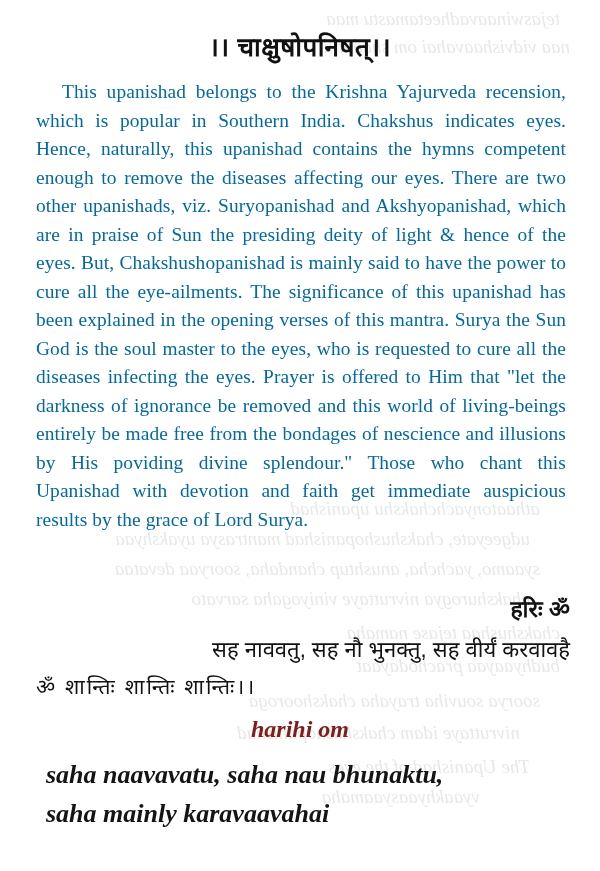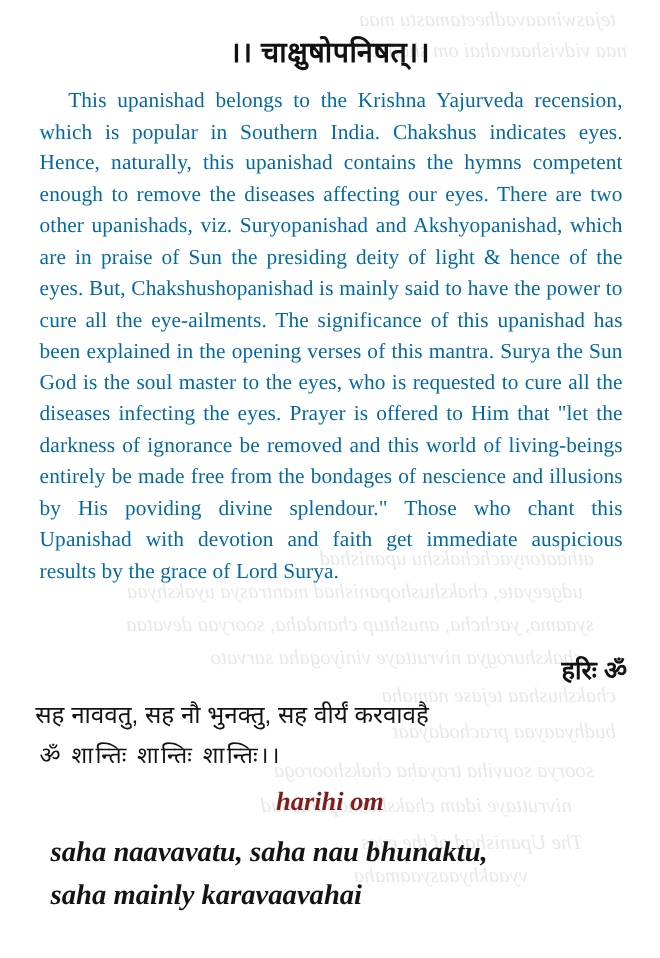--- a/index.html
+++ b/index.html
@@ -75,20 +75,21 @@
     margin-bottom: 10px;
     color: #121212;
   }
 
   .dev-verse {
     font-family: "Liberation Sans", sans-serif;
     font-size: 22px;
     line-height: 1.45;
     color: #121212;
     margin: 0 0 2px 2px;
+    text-align: right;
   }
   .dev-verse div { white-space: nowrap; }
 
   .shanti {
     font-family: "Liberation Sans", sans-serif;
     font-size: 21px;
     color: #121212;
     margin: 6px 0 0 6px;
     letter-spacing: 2px;
   }

